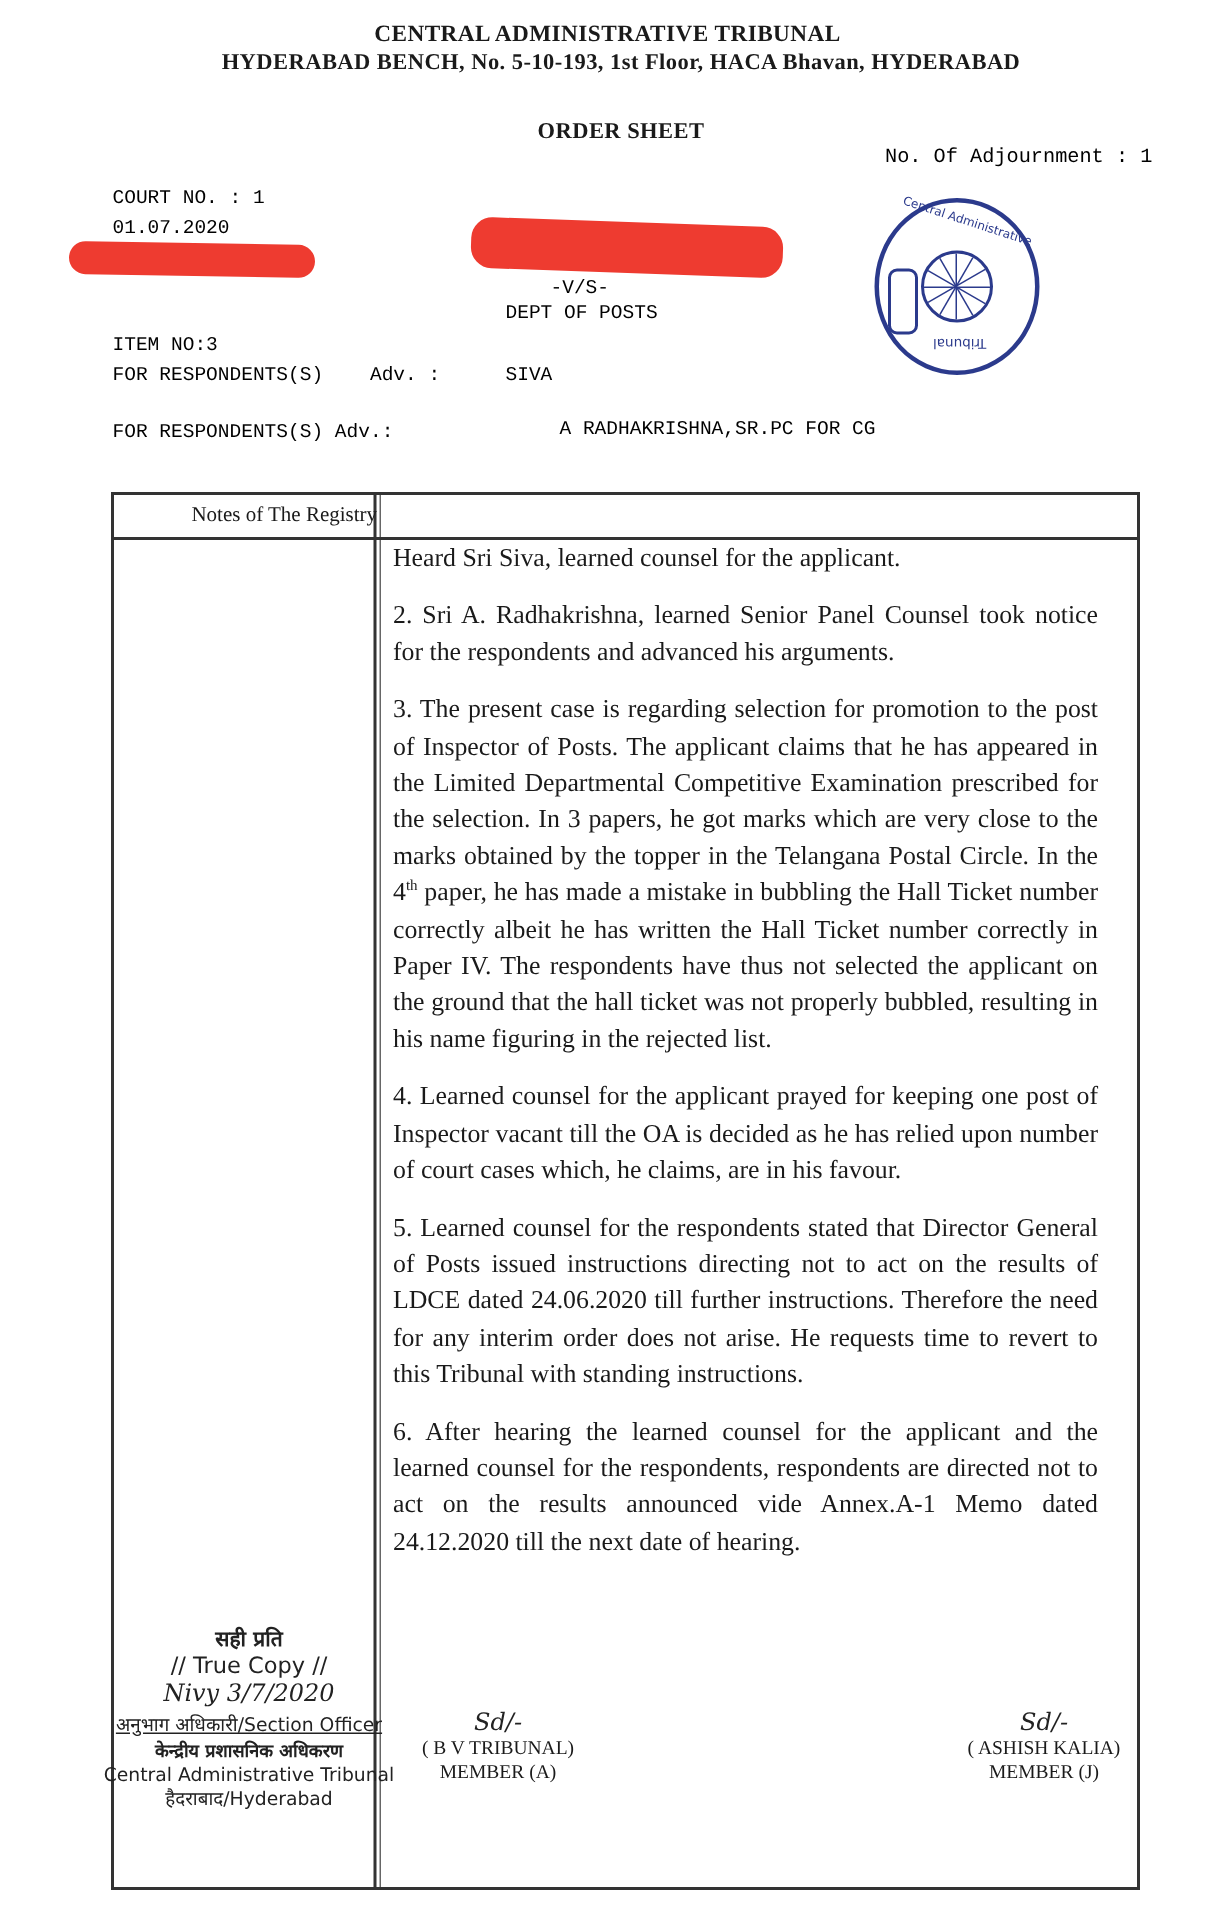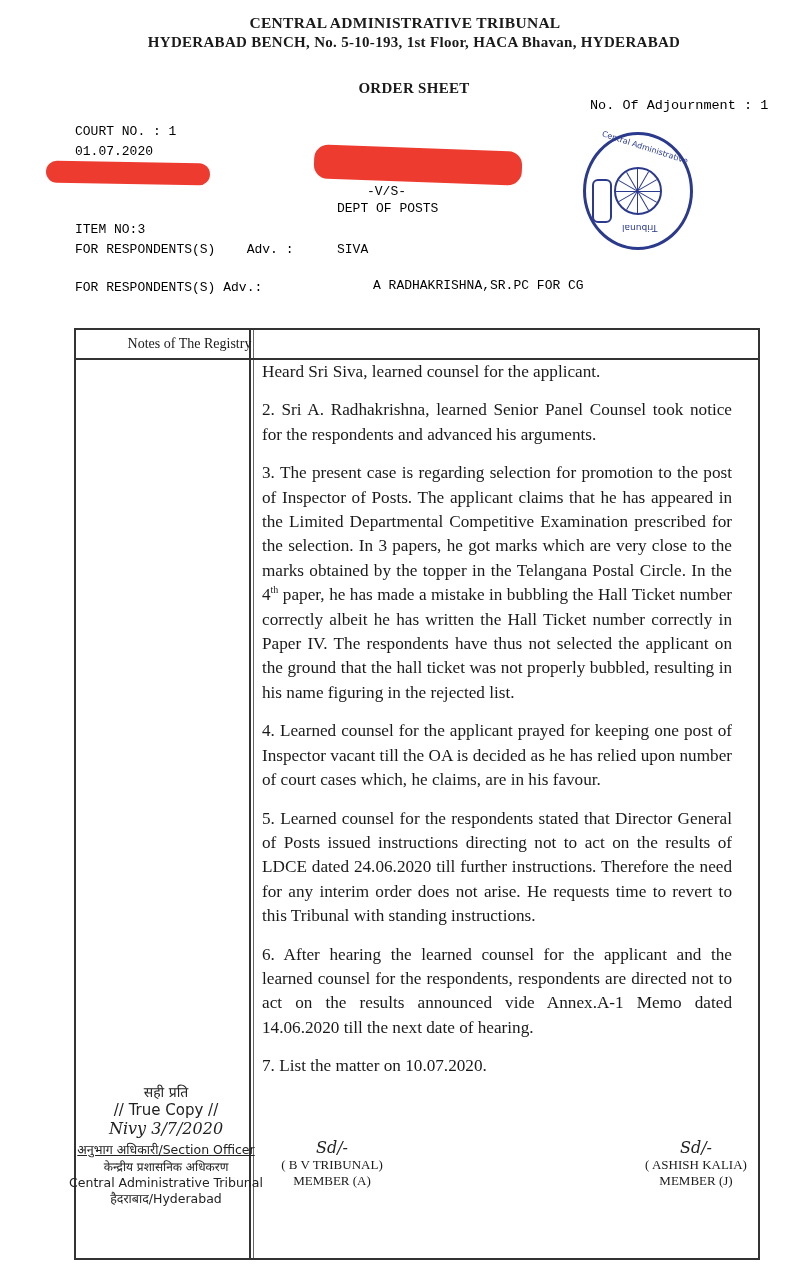--- a/index.html
+++ b/index.html
@@ -70,30 +70,29 @@
   <div class="thead">
     <div class="th" style="left:0; width:201px;margin-left:13px;">Notes of The Registry</div>
   </div>
 
   <div class="order">
     <p>Heard Sri Siva, learned counsel for the applicant.</p>
     <p>2. Sri A. Radhakrishna, learned Senior Panel Counsel took notice for the respondents and advanced his arguments.</p>
     <p><span>3. The present case is regarding selection for promotion to the post of Inspector of Posts. The applicant claims that he has appeared in the Limited Departmental Competitive Examination prescribed for the selection.  In 3 papers, he got marks which are very close to the marks obtained by the topper in the Telangana Postal Circle. In the 4</span><span class="sup">th</span><span> paper, he has made a mistake in bubbling the Hall Ticket number correctly albeit he has written the Hall Ticket number  correctly in Paper IV. The respondents have thus not selected the applicant on the ground that the hall ticket was not properly bubbled, resulting in his name figuring  in the rejected list.</span></p>
     <p>4. Learned counsel for the applicant prayed for keeping one post of Inspector vacant till the OA is decided as he has relied upon number of court cases which, he claims, are in his favour.</p>
     <p>5. Learned counsel for the respondents stated that Director General of Posts issued instructions directing not to act on the results of LDCE dated 24.06.2020 till further instructions. Therefore the need for any interim order does not arise. He requests  time to revert to this Tribunal with standing instructions.</p>
-    <p>6. After hearing the learned counsel for the applicant and the learned counsel for the respondents, respondents are directed not to act on the results announced vide Annex.A-1 Memo dated 14.06.2020 till the next date of hearing.</p>
-    <p>7. List the matter on 10.07.2020.</p>
+    <p>6. After hearing the learned counsel for the applicant and the learned counsel for the respondents, respondents are directed not to act on the results announced vide Annex.A-1 Memo dated 24.12.2020 till the next date of hearing.</p>
   </div>
 
   <div class="true-copy" style="left:-20px; top:752px; width:220px;">
-    <div style="font-size:14px; font-weight:normal;">सही प्रति</div>
+    <div style="font-size:14px; font-weight:bold;">सही प्रति</div>
     <div style="font-size:15px;">// True Copy //</div>
     <div class="sig" style="font-size:16px; height:22px;">Nivy 3/7/2020</div>
     <div style="font-size:12.5px;text-decoration:underline;">अनुभाग अधिकारी/Section Officer</div>
-    <div style="font-size:12px; font-weight:normal;">केन्द्रीय प्रशासनिक अधिकरण</div>
+    <div style="font-size:12px; font-weight:bold;">केन्द्रीय प्रशासनिक अधिकरण</div>
     <div style="font-size:12.5px;">Central Administrative Tribunal</div>
     <div style="font-size:12.5px;">हैदराबाद/Hyderabad</div>
   </div>
 
   <div class="member" style="left:196px; top:808px; width:120px;">
     <div class="sig" style="font-size:16px;">Sd/-</div>
     <div>( B V TRIBUNAL)</div>
     <div>MEMBER (A)</div>
   </div>
   <div class="member" style="left:560px; top:808px; width:120px;">

